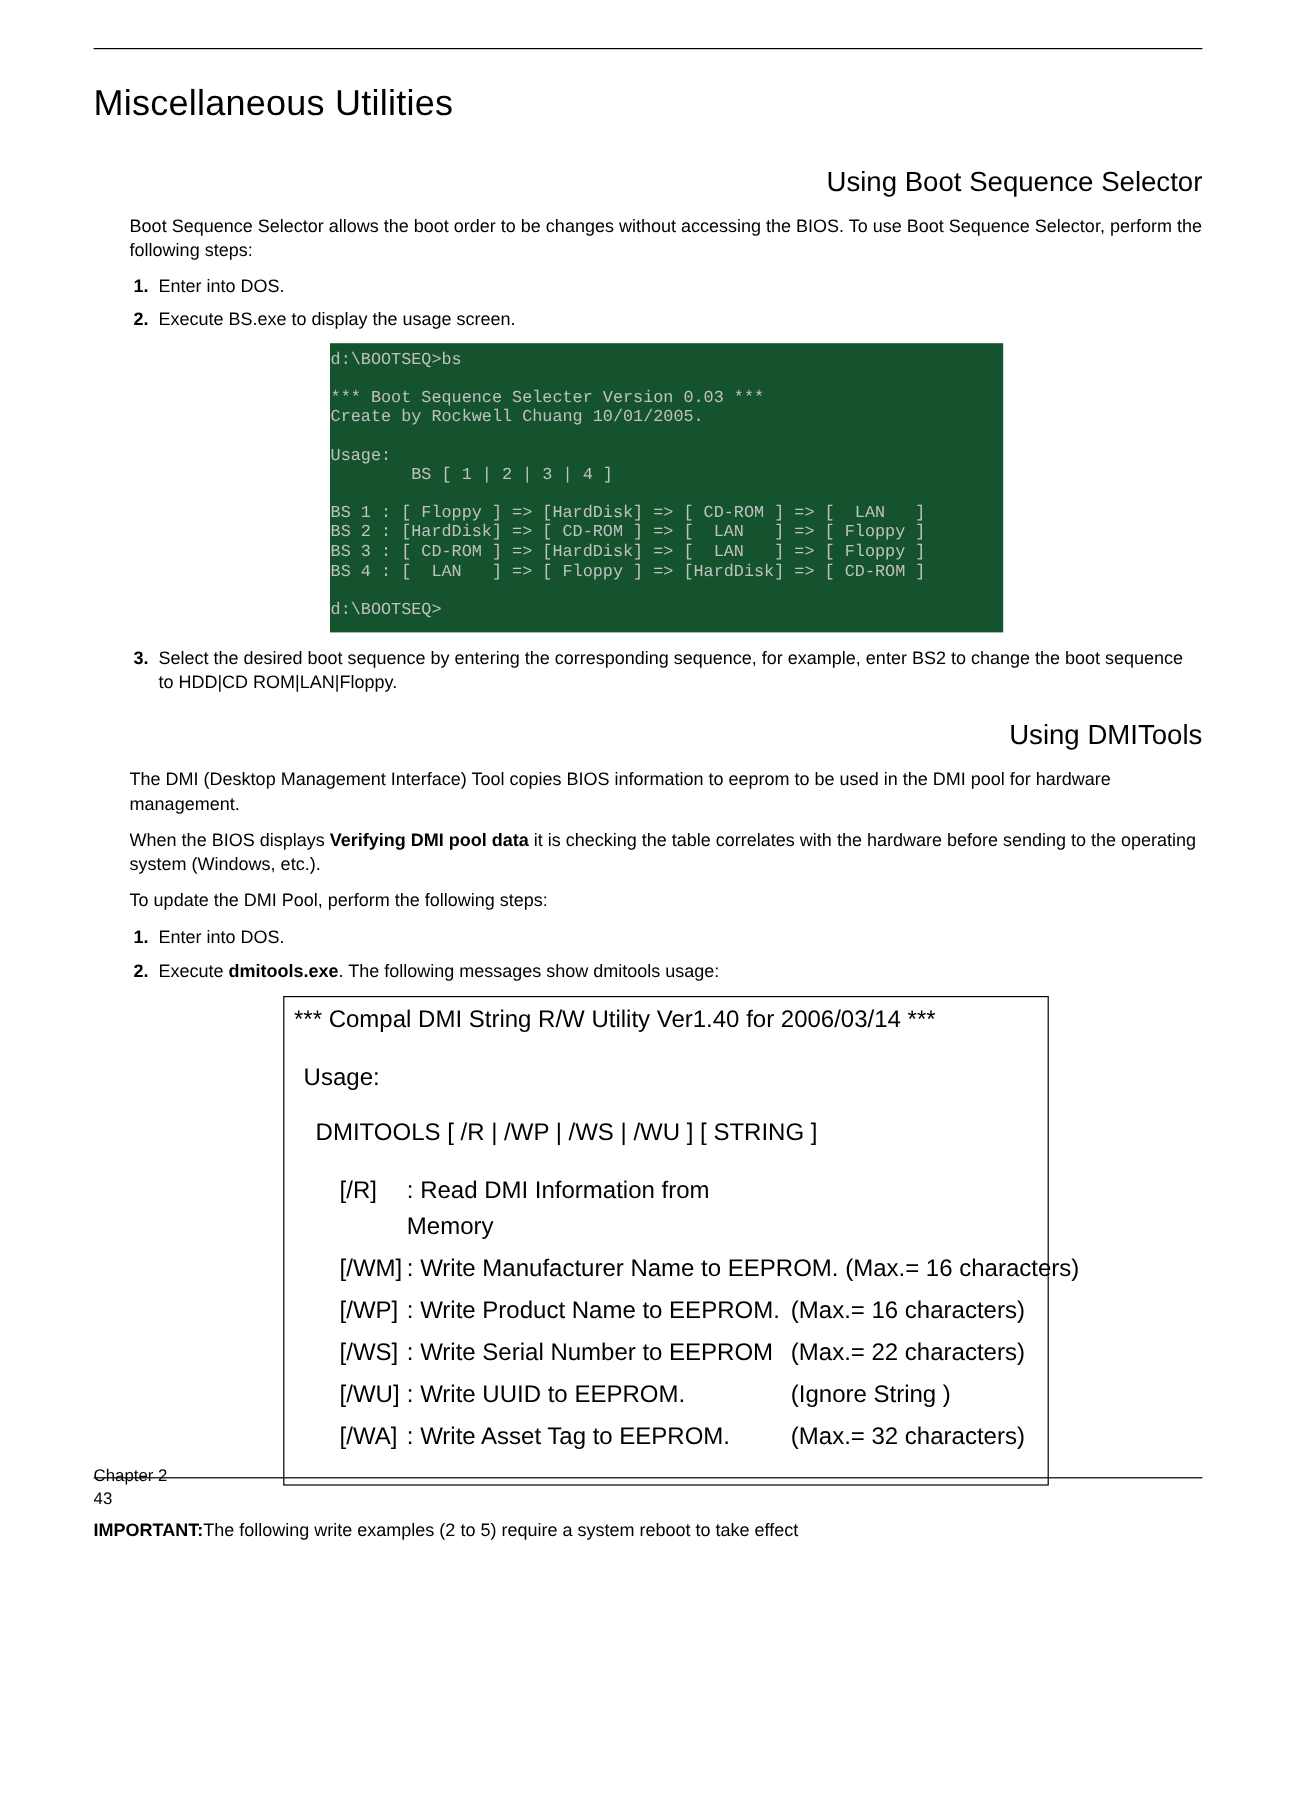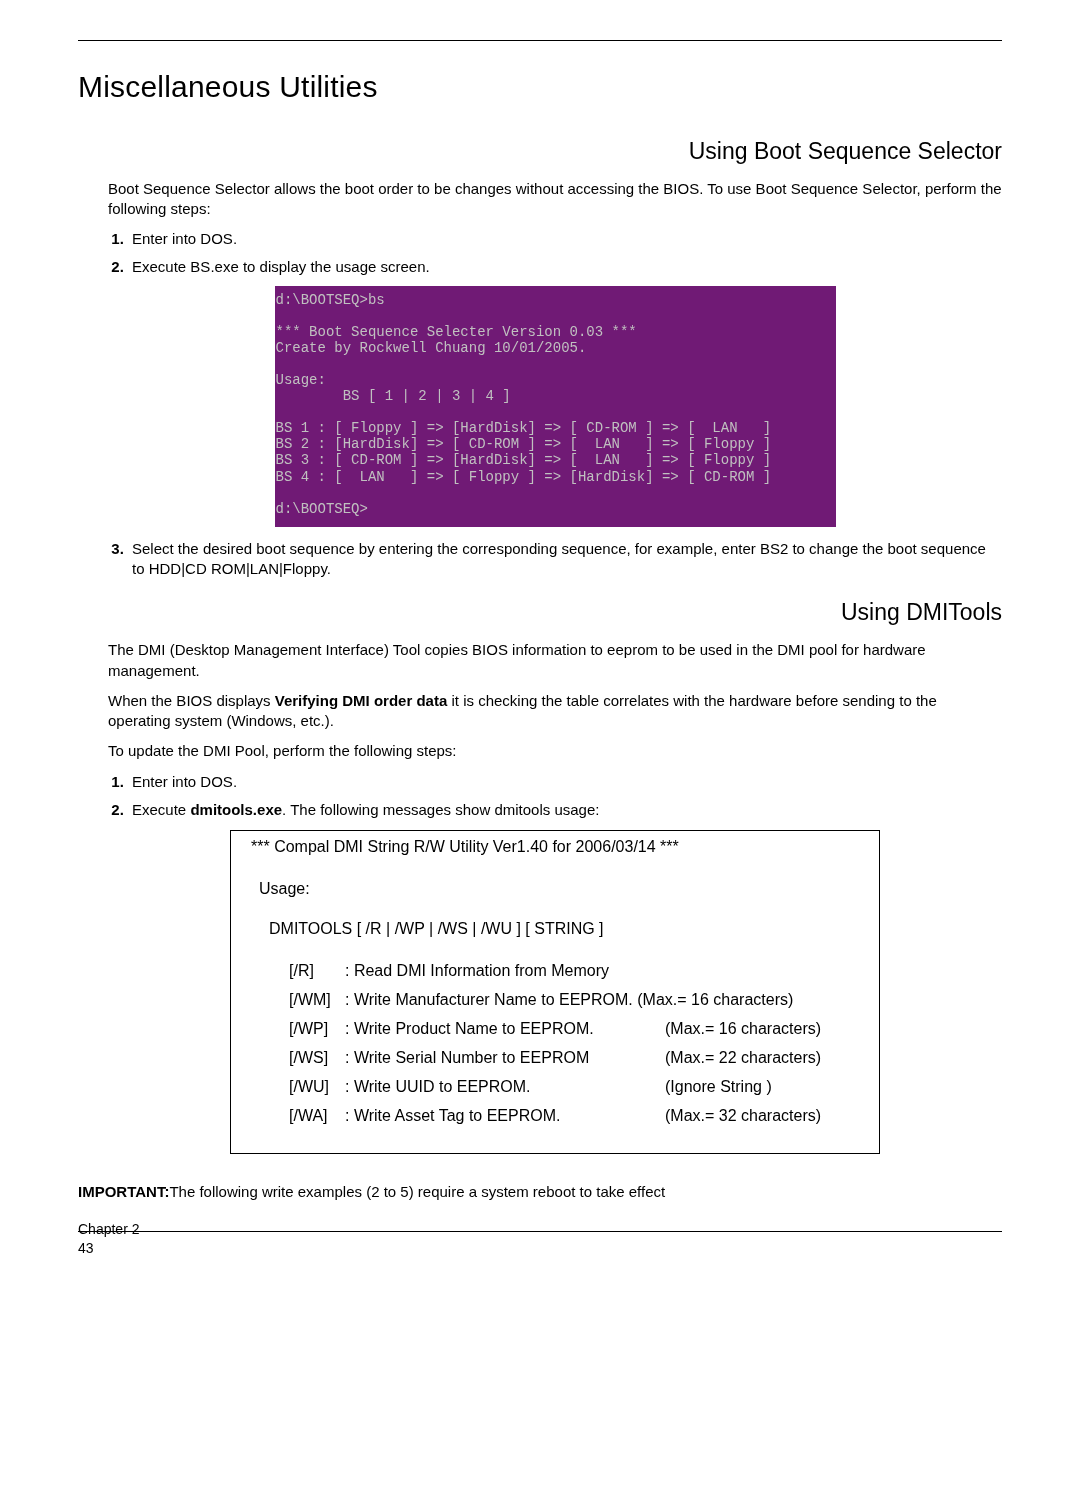--- a/index.html
+++ b/index.html
@@ -65,38 +65,38 @@
     padding-left: 20px;
   }
   ol.steps li {
     padding-left: 4px;
     margin-bottom: 8px;
   }
   ol.steps li::marker {
     font-weight: bold;
   }
   .dos-box {
-    background: #701a75;
+    background: #14532d;
     color: #c0c0c0;
     font-family: "Courier New", monospace;
     font-size: 14px;
     line-height: 1.15;
     width: 560px;
     margin: 6px auto 12px auto;
     padding: 6px 0 10px 1px;
     white-space: pre;
     letter-spacing: 0;
   }
   .dmi-box {
     border: 1px solid #000;
     width: 620px;
     margin: 10px auto 18px auto;
     font-family: Arial, Helvetica, sans-serif;
-    font-size: 16px;
-    padding: 4px 8px 20px 20px;
+    font-size: 20px;
+    padding: 4px 8px 20px 8px;
     line-height: 1.5;
   }
   .dmi-header {
     margin: 0 0 18px 0;
   }
   .dmi-usage-label {
     margin-left: 8px;
     margin-bottom: 16px;
   }
   .dmi-cmd {
@@ -158,21 +158,21 @@
       <li>Select the desired boot sequence by entering the corresponding sequence, for example, enter BS2 to change the boot sequence to HDD|CD ROM|LAN|Floppy.</li>
     </ol>
   </div>
 
   <h2 class="h2">Using DMITools</h2>
 
   <div class="indent">
     <div class="para">The DMI (Desktop Management Interface) Tool copies BIOS information to eeprom to be used in the DMI pool for hardware management.</div>
 
     <div class="para">
-      <span>When the BIOS displays </span><b class="strong">Verifying DMI order data</b><span> it is checking the table correlates with the hardware before sending to the operating system (Windows, etc.).</span>
+      <span>When the BIOS displays </span><b class="strong">Verifying DMI pool data</b><span> it is checking the table correlates with the hardware before sending to the operating system (Windows, etc.).</span>
     </div>
 
     <div class="para">To update the DMI Pool, perform the following steps:</div>
 
     <ol class="steps">
       <li>Enter into DOS.</li>
       <li>
         <span>Execute </span><b class="strong">dmitools.exe</b><span>. The following messages show dmitools usage:</span>
       </li>
     </ol>

